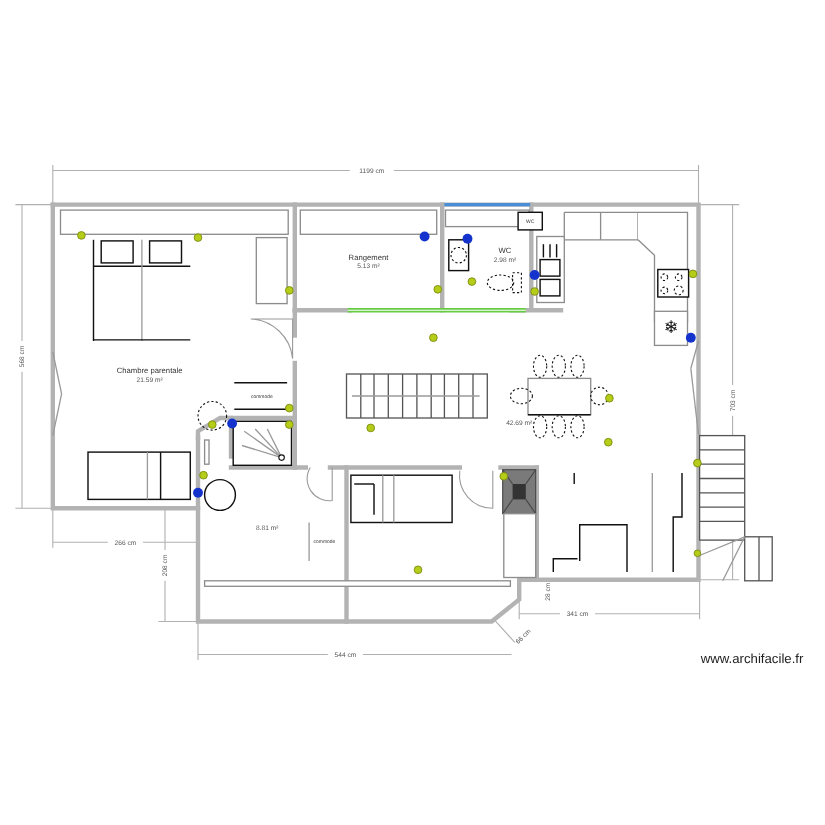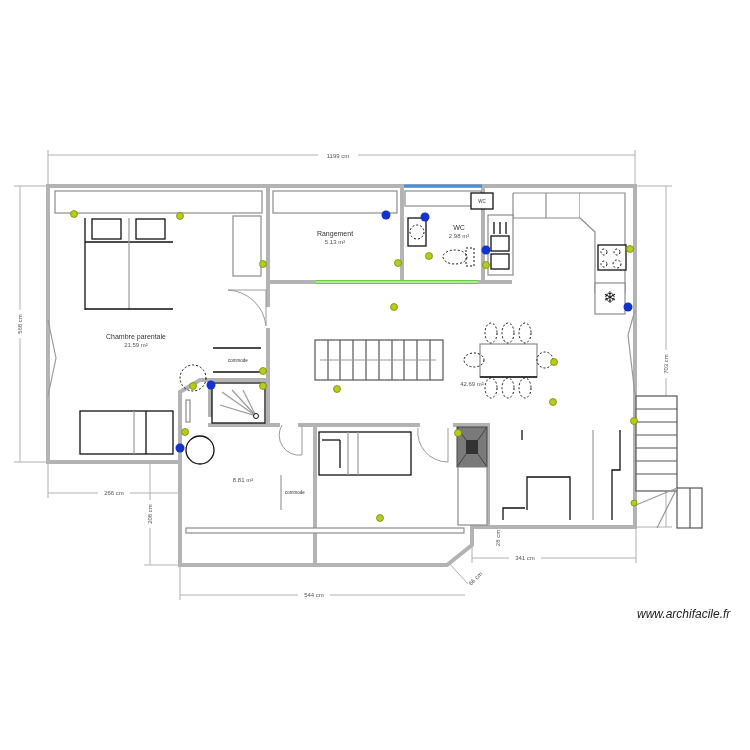--- a/index.html
+++ b/index.html
@@ -12,21 +12,21 @@
   .dash { fill: none; stroke: #111; stroke-width: 1; stroke-dasharray: 2 2; }
   .dim { stroke: #b0b0b0; stroke-width: 1; fill: none; }
   .dimtxt { font-size: 6px; fill: #555; font-family: "Liberation Sans", sans-serif; }
   .roomtxt { font-size: 7px; fill: #333; font-family: "Liberation Sans", sans-serif; }
   .areatxt { font-size: 6px; fill: #555; font-family: "Liberation Sans", sans-serif; }
   .smalltxt { font-size: 4.5px; fill: #333; font-family: "Liberation Sans", sans-serif; }
   .door { fill: none; stroke: #9a9a9a; stroke-width: 1; }
   .glass { stroke: #66cc44; stroke-width: 4; }
   .glass2 { stroke: #4a8fd6; stroke-width: 3; }
   .stair { fill: #ffffff; stroke: #555; stroke-width: 1.2; }
-  .watermark { position: absolute; left: 637px; top: 607px; font-size: 12px; color: #222; font-family: "Liberation Sans", sans-serif; font-style: italic; }
+  .watermark { position: absolute; left: 637px; top: 592px; font-size: 12px; color: #222; font-family: "Liberation Sans", sans-serif; }
 </style>
 </head>
 <body>
 
 <svg id="plan" viewBox="0 0 750 750" xmlns="http://www.w3.org/2000/svg">
 
   <g>
     <line class="dim" x1="48" y1="155" x2="635" y2="155"></line>
     <line class="dim" x1="48" y1="150" x2="48" y2="186"></line>
     <line class="dim" x1="635" y1="150" x2="635" y2="186"></line>

